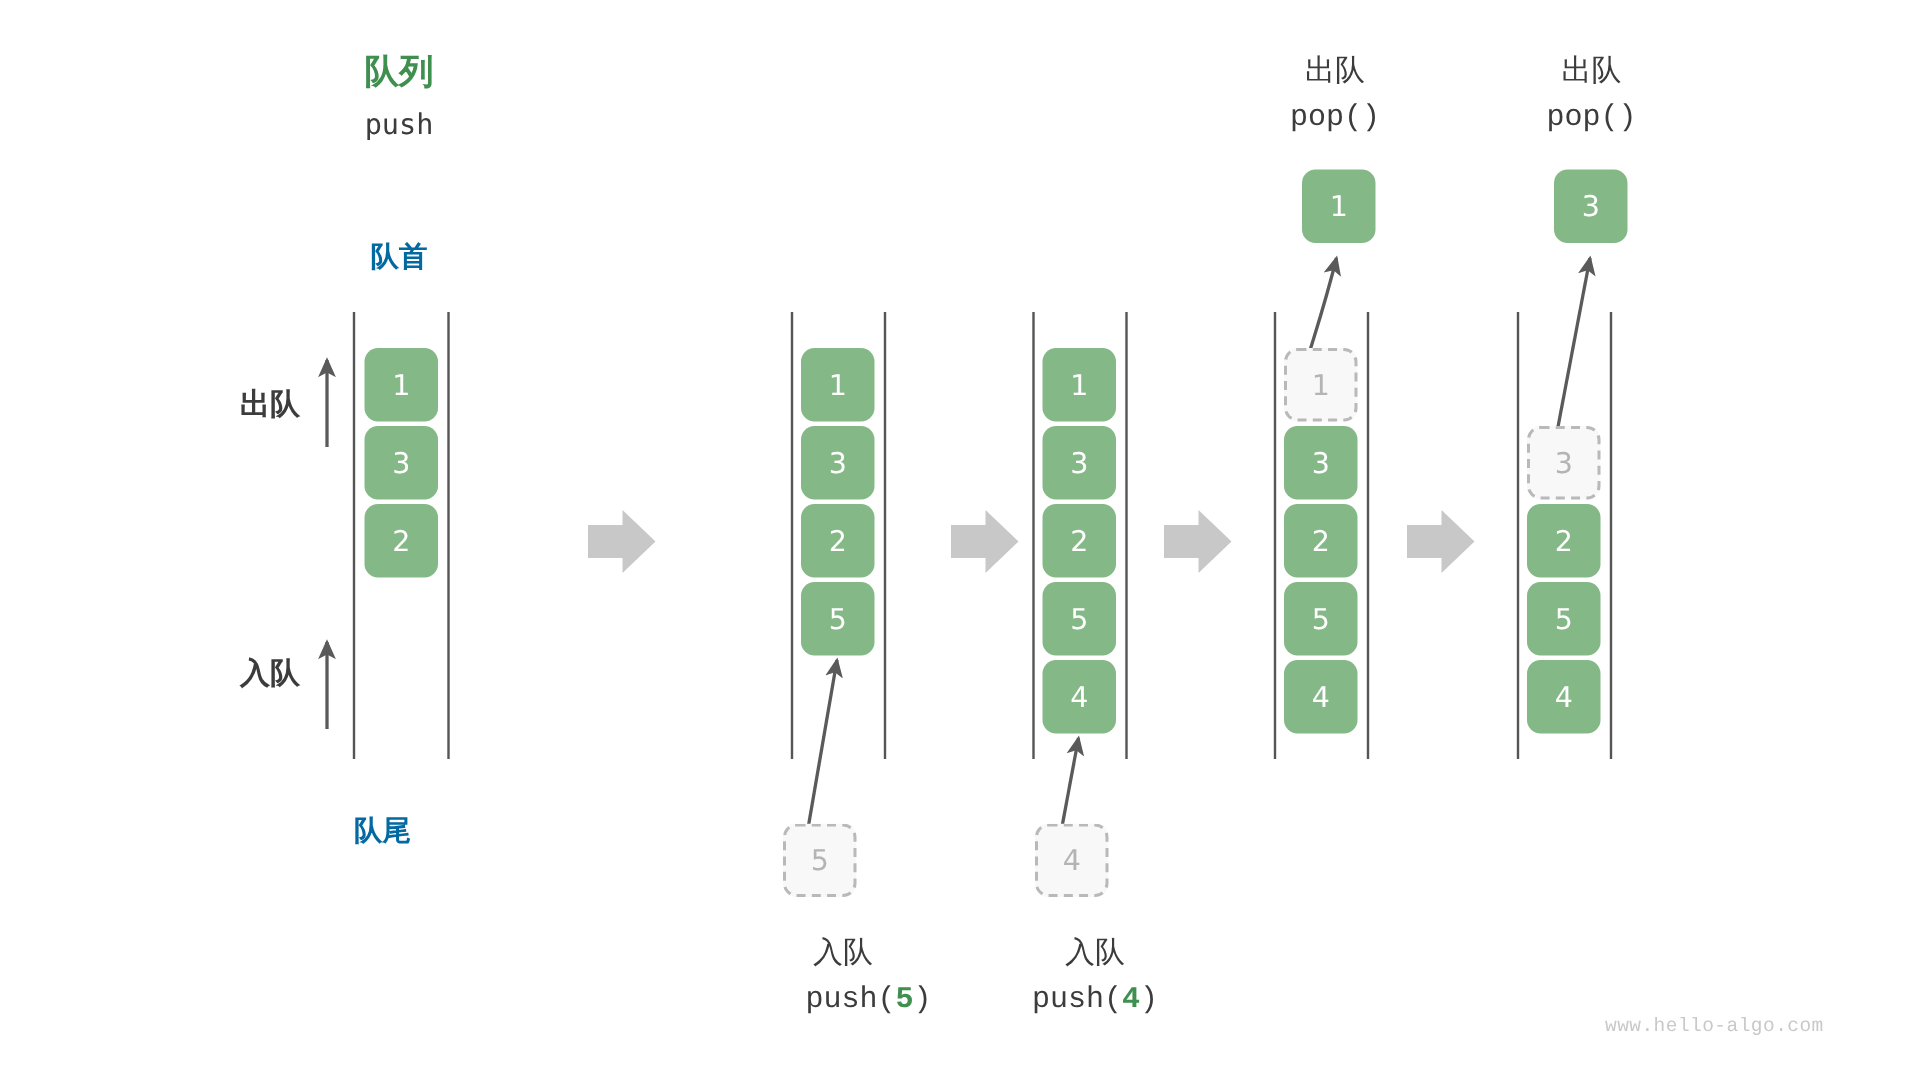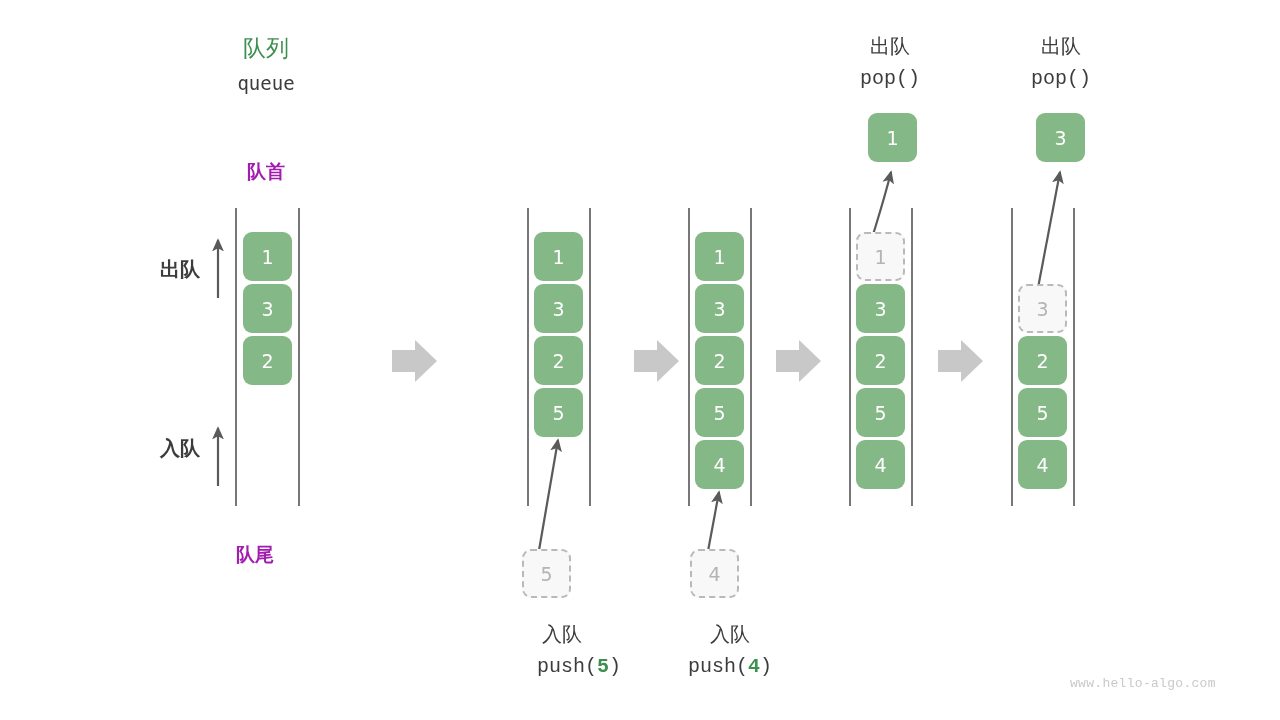--- a/index.html
+++ b/index.html
@@ -27,35 +27,35 @@
     height: 720px;
     pointer-events: none;
   }
   
   .lbl {
     position: absolute;
     white-space: pre;
     line-height: 1.38;
   }
   .title-cn {
-    font-weight: normal;
+    font-weight: bold;
     font-size: 23px;
     color: #3f8f4f;
     text-align: center;
   }
   .title-en {
     font-size: 19px;
     color: #3c3c3c;
     font-family: "DejaVu Sans Mono", "Liberation Mono", monospace;
     text-align: center;
   }
   .end-label {
     font-weight: bold;
     font-size: 19px;
-    color: #a21caf;
+    color: #0369a1;
     text-align: center;
   }
   .side-label {
     font-weight: bold;
     font-size: 20px;
     color: #3c3c3c;
     text-align: right;
   }
   .op-cn {
     font-size: 20px;
@@ -155,21 +155,21 @@
 
     <g fill="#c8c8c8">
       <path d="M392,350 L415,350 L415,340 L437,361 L415,382 L415,372 L392,372 Z"></path>
       <path d="M634,350 L657,350 L657,340 L679,361 L657,382 L657,372 L634,372 Z"></path>
       <path d="M776,350 L799,350 L799,340 L821,361 L799,382 L799,372 L776,372 Z"></path>
       <path d="M938,350 L961,350 L961,340 L983,361 L961,382 L961,372 L938,372 Z"></path>
     </g>
   </svg>
 
   <div class="lbl title-cn" style="left:207px; top:33px; width:118px;">队列</div>
-  <div class="lbl title-en" style="left:207px; top:70px; width:118px;">queue</div>
+  <div class="lbl title-en" style="left:207px; top:70px; width:118px;">push</div>
 
   <div class="lbl end-label" style="left:207px; top:158px; width:118px;">队首</div>
   <div class="lbl end-label" style="left:196px; top:541px; width:118px;">队尾</div>
 
   <div class="lbl side-label" style="left:120px; top:256px; width:80px;">出队</div>
   <div class="lbl side-label" style="left:120px; top:435px; width:80px;">入队</div>
 
   <div>
     <div class="cell" style="left:243px; top:232px;">1</div>
     <div class="cell" style="left:243px; top:284px;">3</div>

